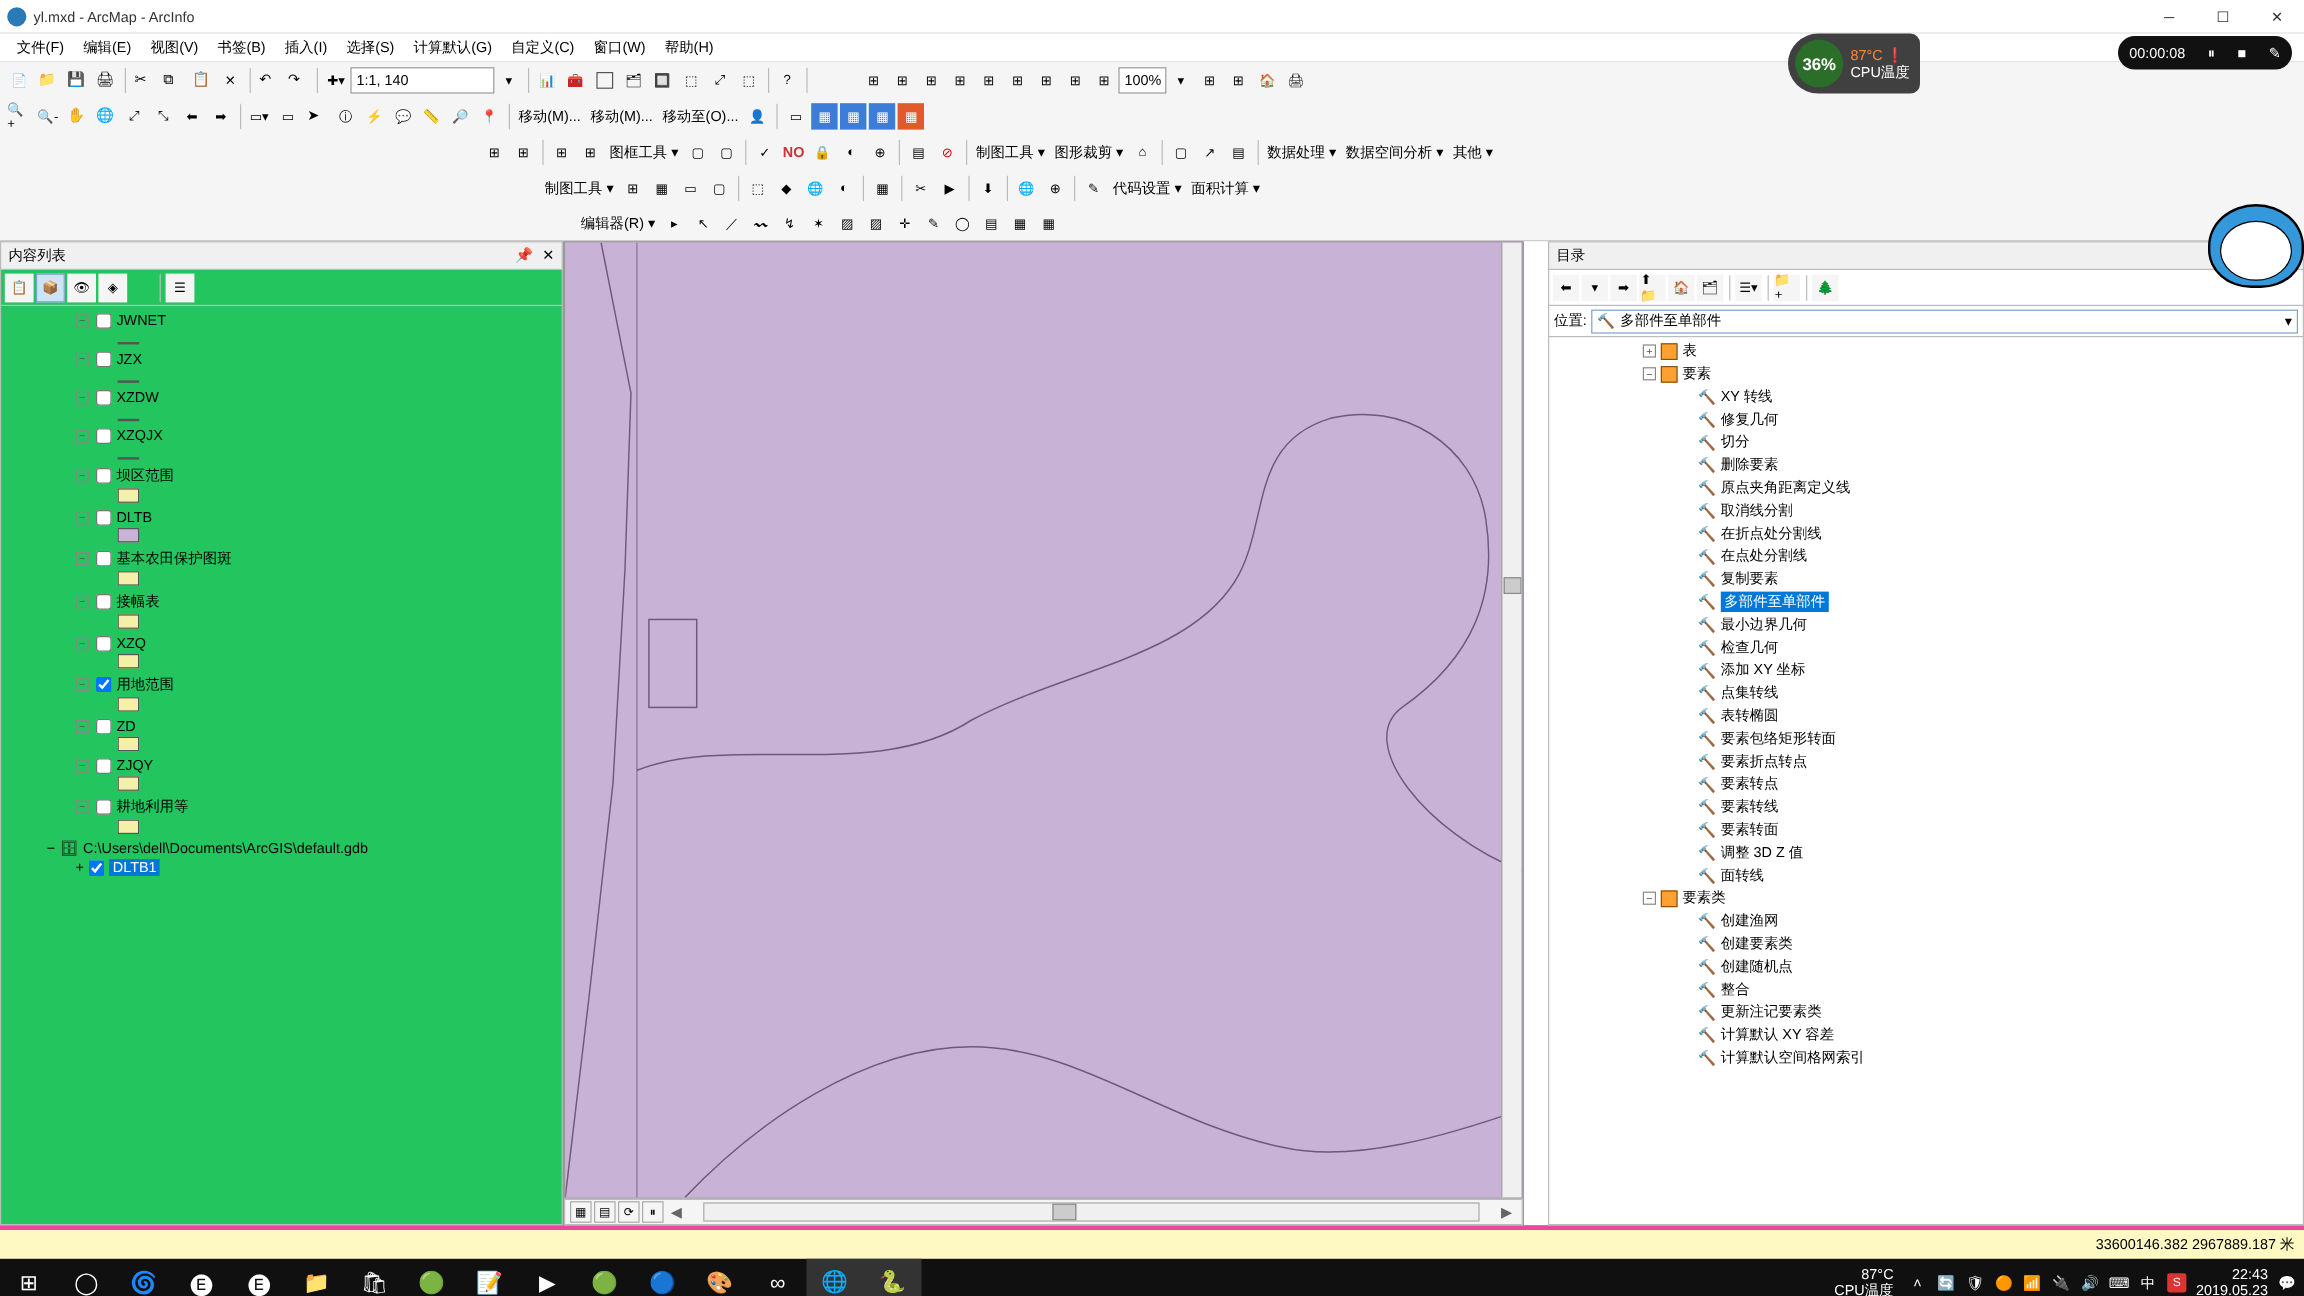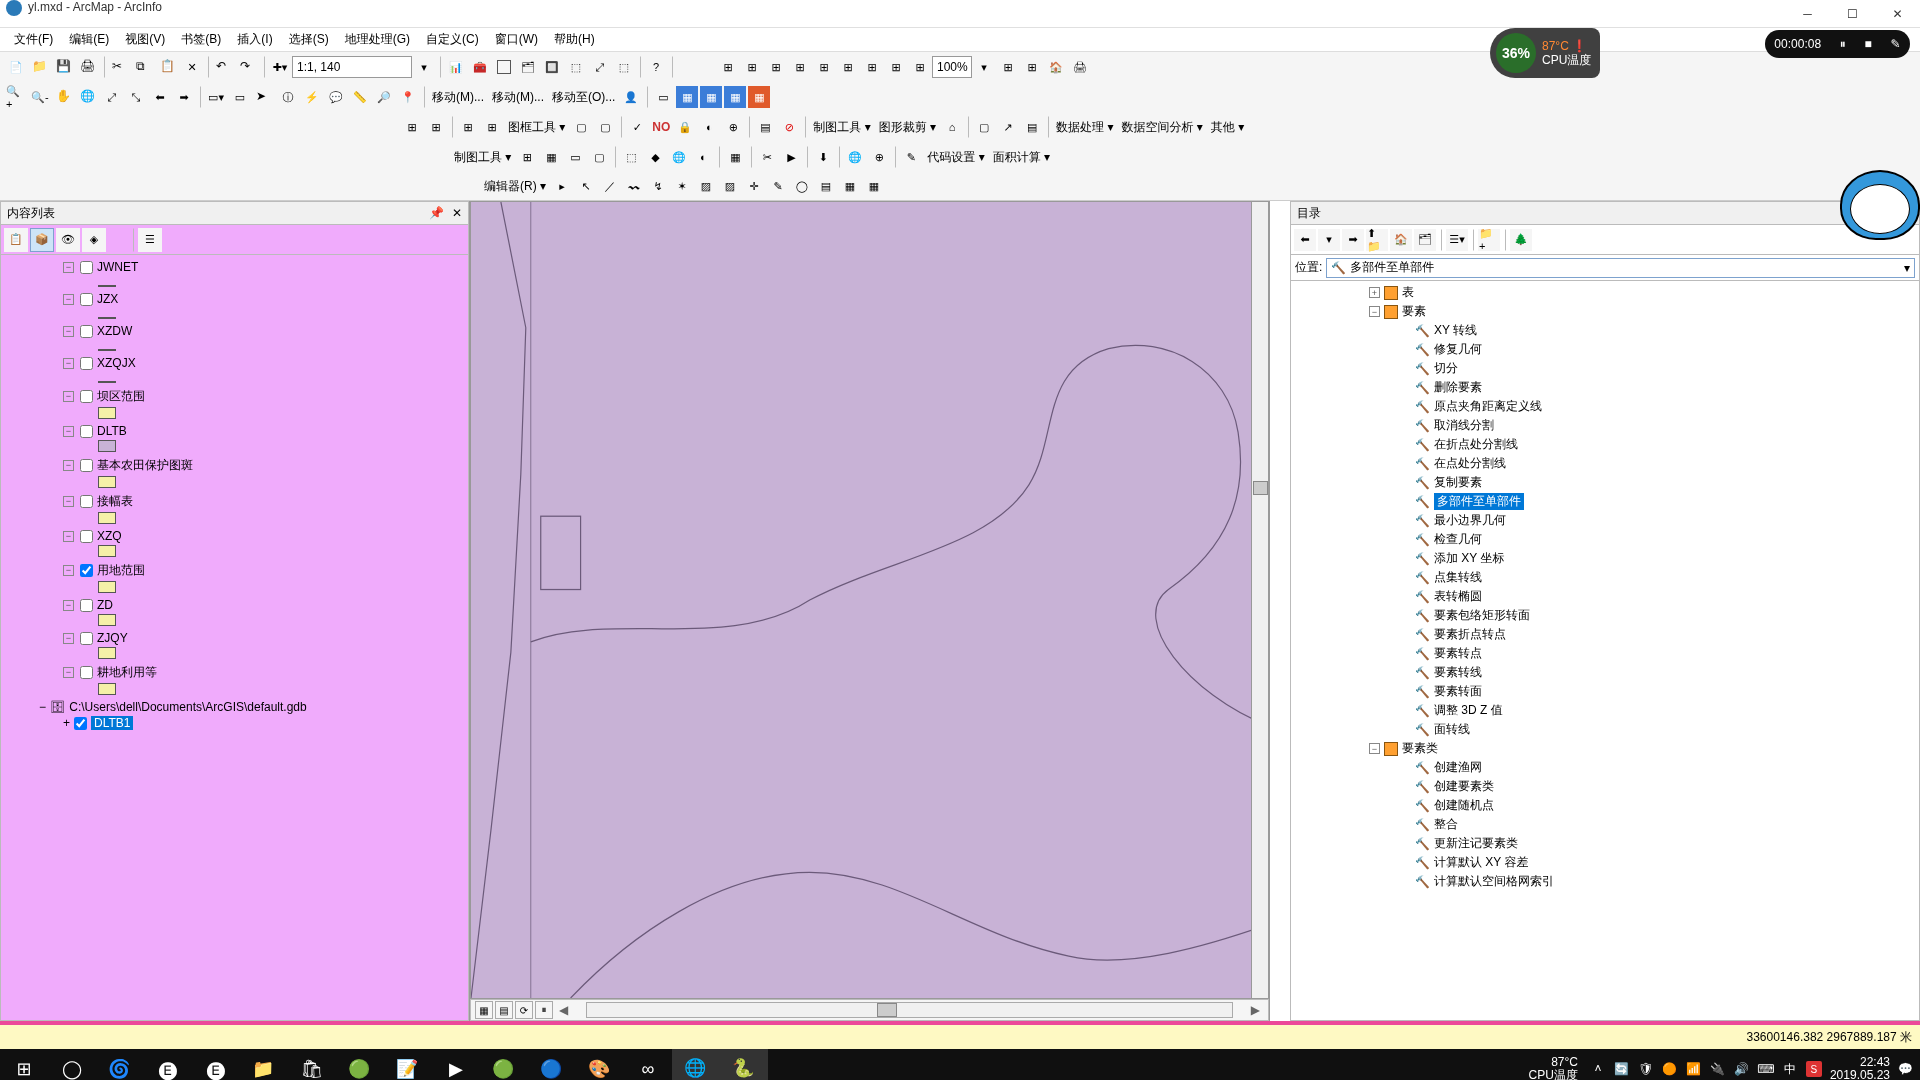--- a/index.html
+++ b/index.html
@@ -1,19 +1,19 @@
 <!DOCTYPE html>
 <html><head>
 <meta charset="utf-8">
 <style>
 * { margin:0; padding:0; box-sizing:border-box; font-family:"Microsoft YaHei",SimSun,Arial,sans-serif; font-size:12px; }
 body { width:1920px; height:1080px; background:#fff; overflow:hidden; position:relative; }
 
 
-.titlebar { height:28px; background:#fff; border-bottom:1px solid #e0e0e0; display:flex; padding:0 6px; position:relative; }
+.titlebar { height:28px; background:#fff; border-bottom:1px solid #e0e0e0; display:flex; align-items:center; padding:0 6px; position:relative; }
 .titlebar .appicon { width:16px; height:16px; background:#2a7ab8; border-radius:50%; margin-right:6px; }
 .titlebar .title { font-size:12px; color:#333; }
 .winbtns { position:absolute; right:0; top:0; display:flex; }
 .winbtn { width:45px; height:28px; display:flex; align-items:center; justify-content:center; color:#333; }
 
 
 .menubar { height:24px; background:#fff; display:flex; align-items:center; padding:0 6px; border-bottom:1px solid #ddd; }
 .menubar span { padding:2px 8px; cursor:default; }
 
 
@@ -38,21 +38,21 @@
 .cartoon { position:absolute; right:0; top:170px; width:120px; height:110px; z-index:40; pointer-events:none; }
 .cartoon .head { width:80px; height:70px; background:#3498db; border-radius:50% 50% 45% 45%; border:2px solid #000; position:absolute; right:0; top:0; }
 .cartoon .face { width:60px; height:50px; background:#fff; border-radius:50%; position:absolute; right:8px; top:12px; border:1px solid #000; }
 
 
 .main { display:flex; height:calc(1080px - 28px - 24px - 140px - 28px - 40px); }
 .panel-header { height:24px; background:#f0f0f0; border:1px solid #bbb; display:flex; align-items:center; justify-content:space-between; padding:0 6px; font-size:12px; }
 .panel-header .phbtns span { margin-left:4px; cursor:pointer; }
 
 
-.toc { width:470px; border-right:1px solid #999; display:flex; flex-direction:column; background:#f0abfc; }
+.toc { width:470px; border-right:1px solid #999; display:flex; flex-direction:column; background:#22c55e; }
 .toc-toolbar { height:30px; border:1px solid #bbb; border-top:none; display:flex; align-items:center; padding:2px; }
 .toc-toolbar .tbtn { width:24px; height:24px; }
 .toc-toolbar .tbtn.active { border:1px solid #7da2ce; background:#cde4f7; }
 .toc-tree { flex:1; overflow:auto; border:1px solid #bbb; border-top:none; padding:4px 2px; position:relative; }
 .toc-tree::-webkit-scrollbar { width:17px; }
 .toc-tree::-webkit-scrollbar-track { background:#f0f0f0; }
 .toc-tree::-webkit-scrollbar-thumb { background:#c0c0c0; border:1px solid #999; }
 .layer { padding:1px 0 1px 60px; display:flex; align-items:center; gap:4px; }
 .layer .exp { width:11px; height:11px; border:1px solid #888; display:inline-flex; align-items:center; justify-content:center; font-size:9px; line-height:9px; color:#555; margin-right:2px; }
 .layer input[type=checkbox] { width:13px; height:13px; }
@@ -132,21 +132,21 @@
   </div>
 </div>
 
 <div class="menubar">
   <span>文件(F)</span>
   <span>编辑(E)</span>
   <span>视图(V)</span>
   <span>书签(B)</span>
   <span>插入(I)</span>
   <span>选择(S)</span>
-  <span>地理处理(G)</span>
+  <span>计算默认(G)</span>
   <span>自定义(C)</span>
   <span>窗口(W)</span>
   <span>帮助(H)</span>
 </div>
 
 <div class="cpuwidget">
   <div class="pct">36%</div>
   <div class="temp">
     <div class="t"><span>87°C</span> <span style="color:#ff6600">❗</span></div>
     <div>CPU温度</div>

